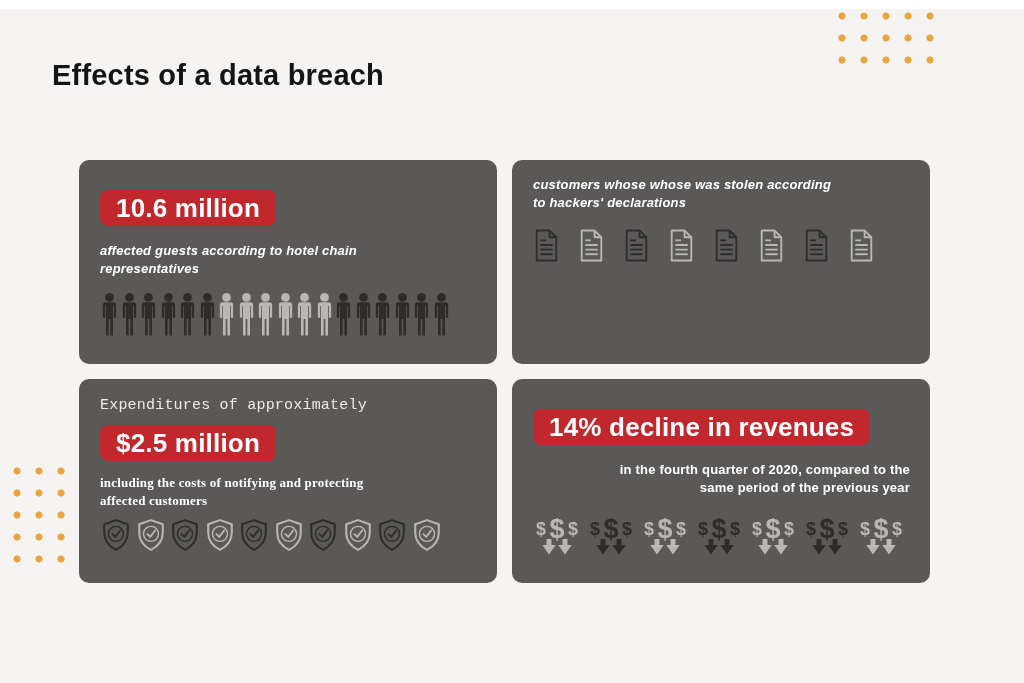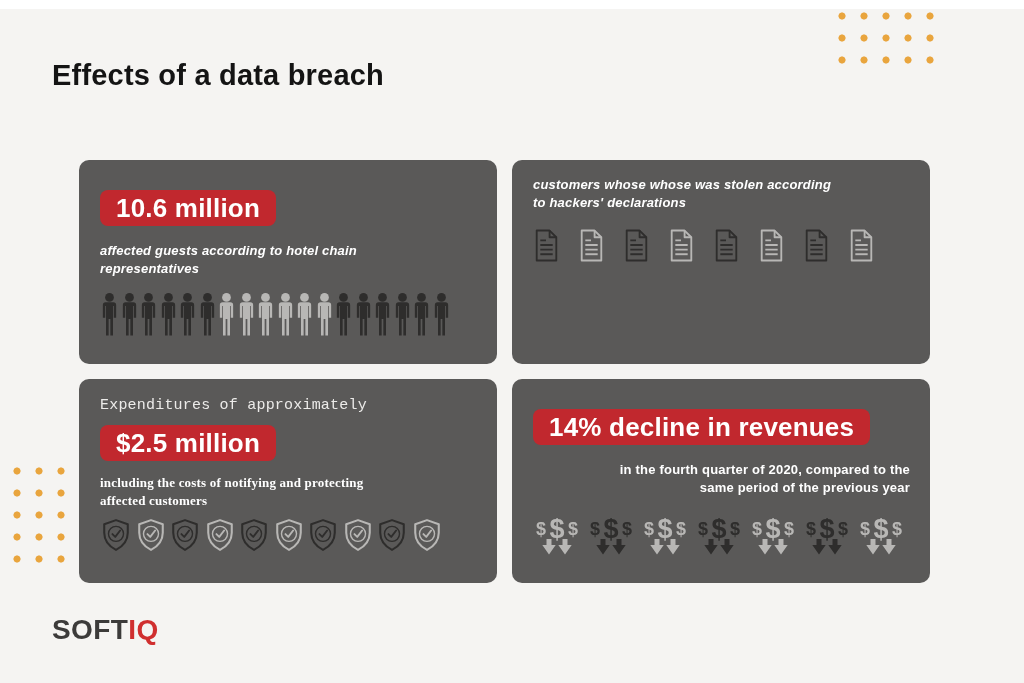--- a/index.html
+++ b/index.html
@@ -410,17 +410,14 @@
               <text x="40" y="24" font-size="18" font-weight="700" text-anchor="middle" font-family="Liberation Sans, DejaVu Sans, sans-serif">$</text>
               <path d="M13.5 28 h5 v6 h4.2 L16 43.5 L9.3 34 h4.2 Z"></path>
               <path d="M29.5 28 h5 v6 h4.2 L32 43.5 L25.3 34 h4.2 Z"></path>
             </svg>
           </span>
         </div>
     </section>
 
   </div>
 
-  <div class="logo">
-    <span class="lp">SOFT</span><span class="la">IQ</span>
-  </div>
 
 </div>
 
 </body></html>

